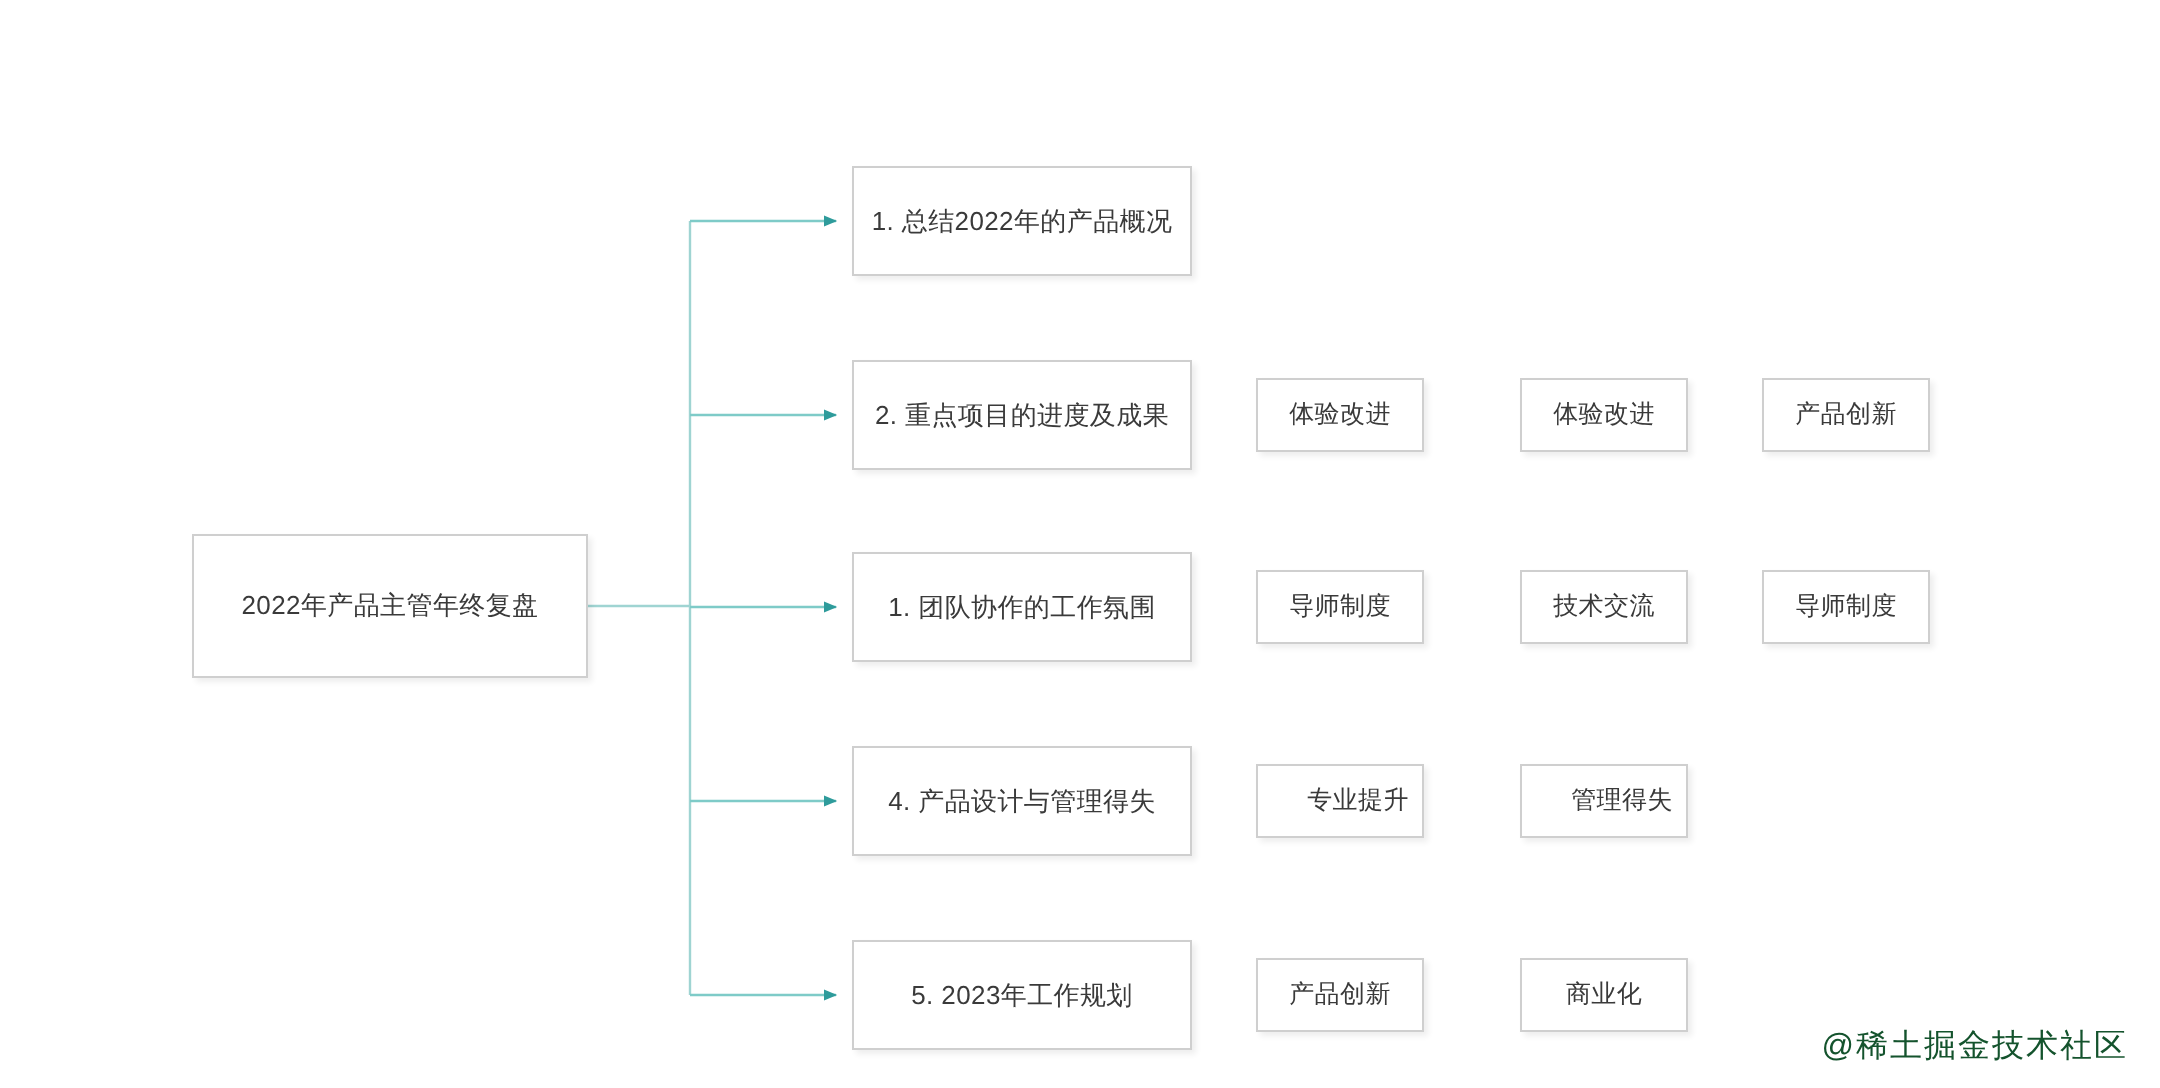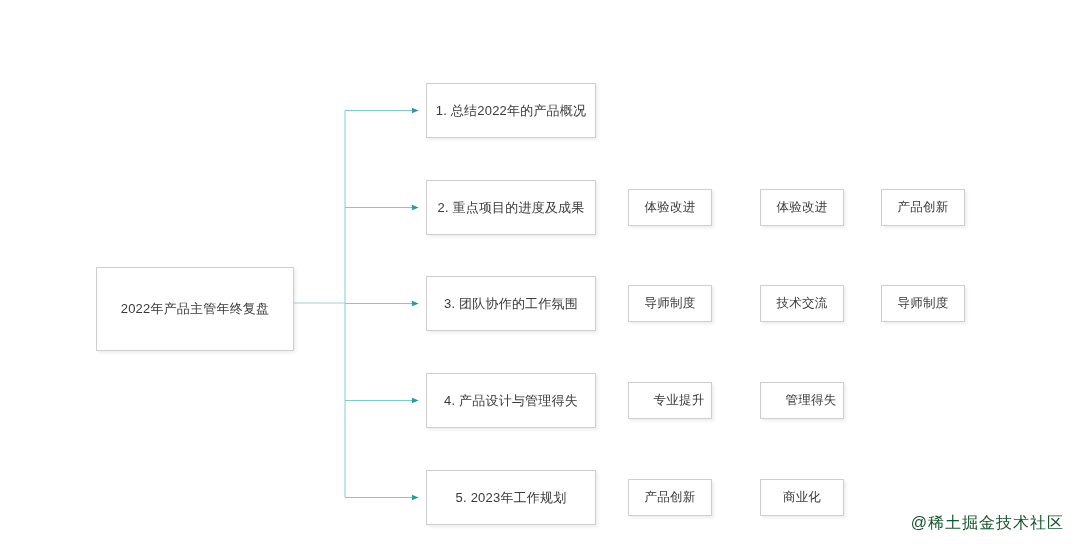--- a/index.html
+++ b/index.html
@@ -40,21 +40,21 @@
     align-items: center;
     justify-content: center;
     color: #3a3a3a;
     letter-spacing: 0.2px;
     white-space: nowrap;
   }
   .node-root {
     left: 96px;
     top: 267px;
     width: 198px;
-    height: 84px;
+    height: 72px;
     font-size: 13px;
     text-align: right;
   }
   .node-branch {
     left: 426px;
     width: 170px;
     height: 55px;
     font-size: 13px;
   }
   .node-branch.b1 { top: 83px; }
@@ -124,21 +124,21 @@
     <span>体验改进</span>
   </div>
   <div class="node node-leaf c2 r2">
     <span>体验改进</span>
   </div>
   <div class="node node-leaf c3 r2">
     <span>产品创新</span>
   </div>
 
   <div class="node node-branch b3">
-    <span>3. 团队协作的工作氛围</span>
+    <span>1. 团队协作的工作氛围</span>
   </div>
   <div class="node node-leaf c2 r3">
     <span>技术交流</span>
   </div>
   <div class="node node-leaf c1 r3">
     <span>导师制度</span>
   </div>
   <div class="node node-leaf c3 r3">
     <span>导师制度</span>
   </div>

